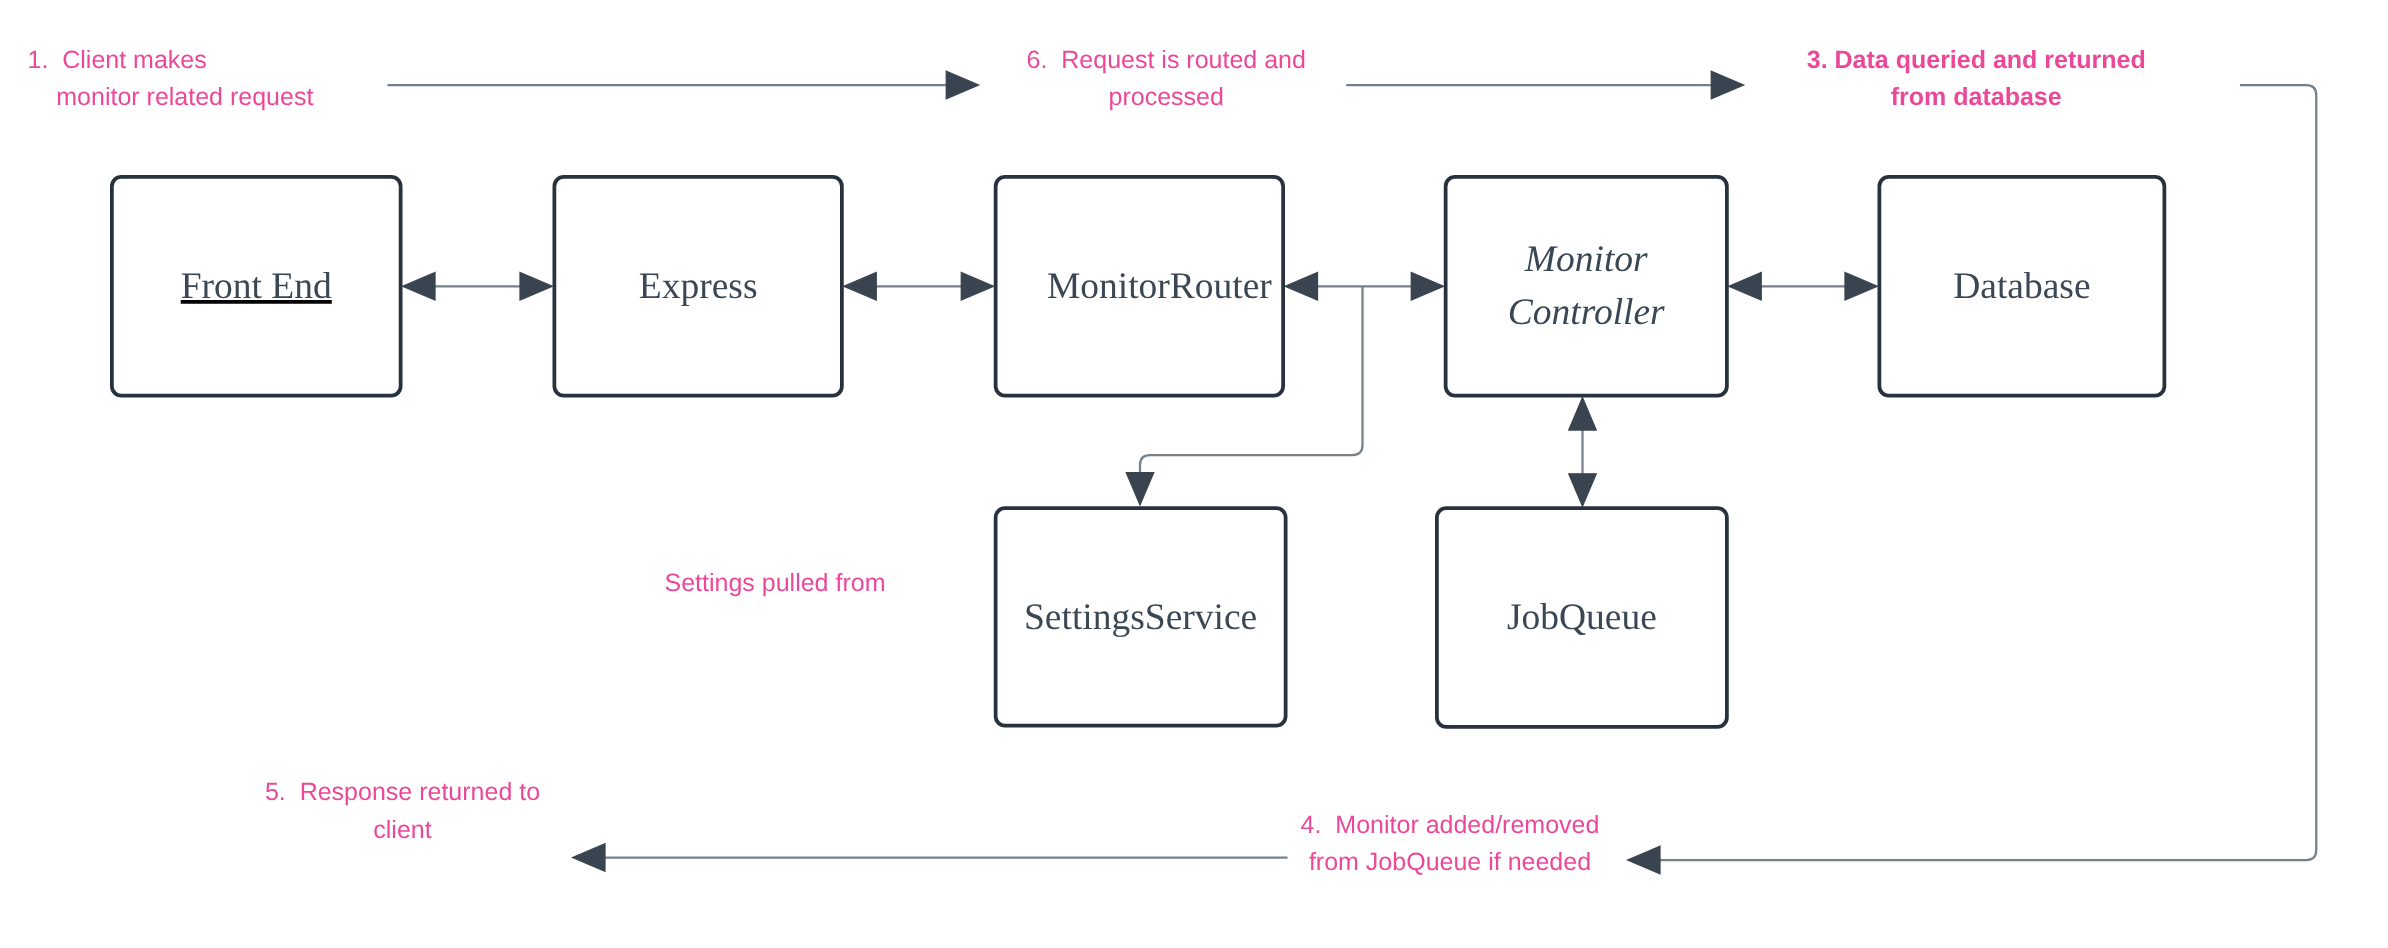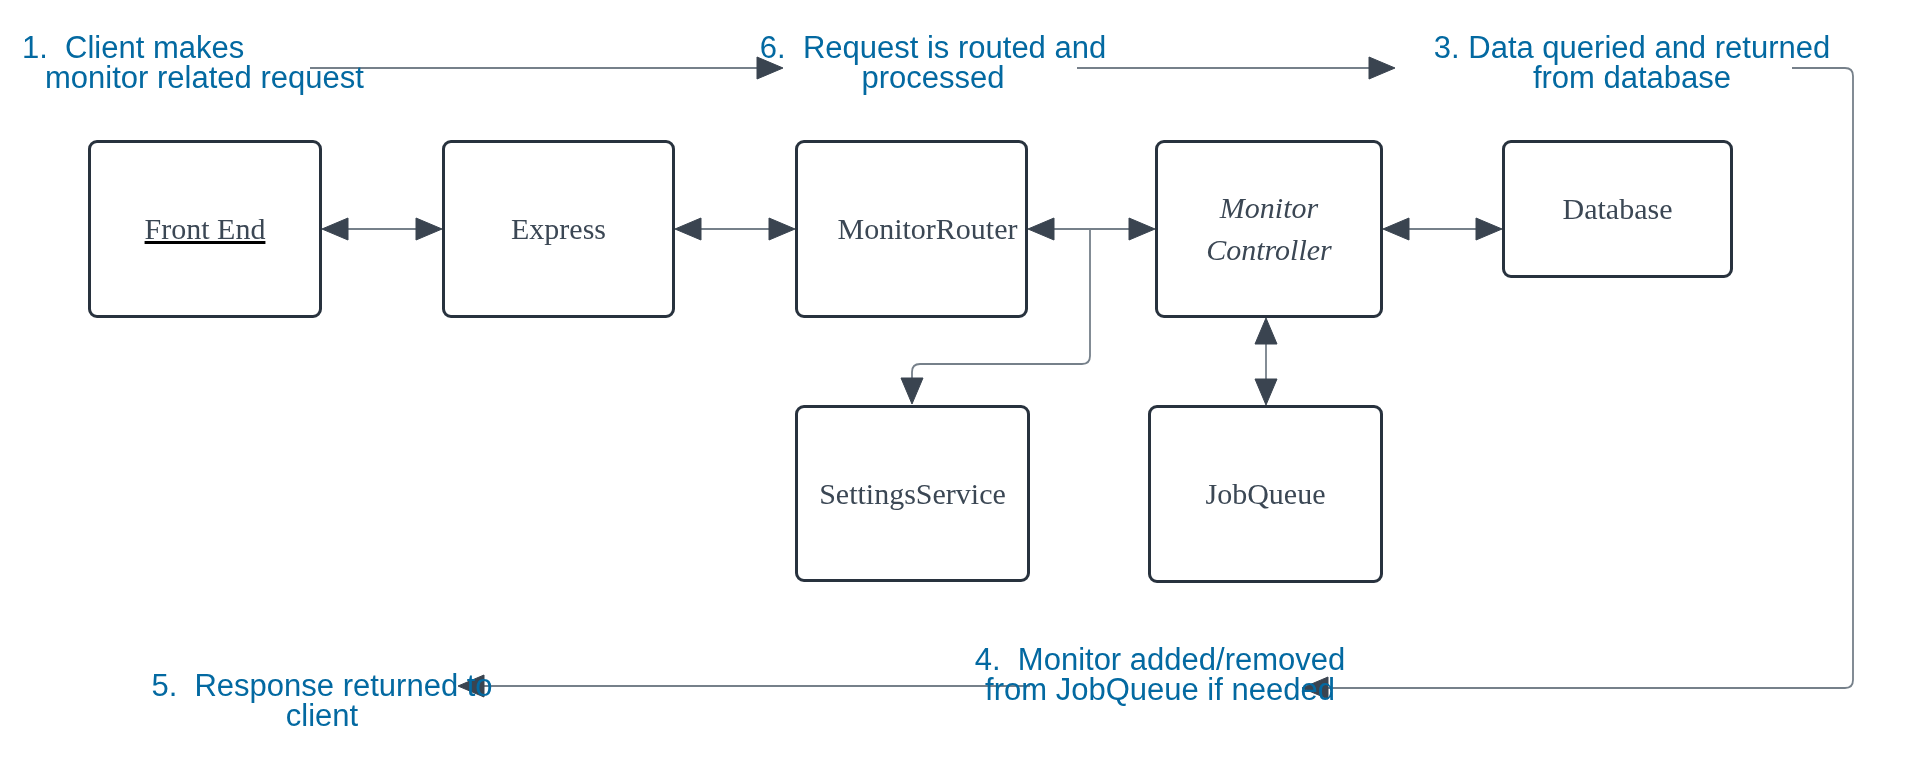--- a/index.html
+++ b/index.html
@@ -31,41 +31,41 @@
     font-family: "Liberation Serif", serif;
     font-size: 30px;
     line-height: 42px;
     color: #3b4754;
     padding: 0 18px;
   }
   #node-front-end          { left: 88px;   top: 140px; width: 234px; height: 178px; text-decoration: underline; }
   #node-express            { left: 442px;  top: 140px; width: 233px; height: 178px; }
   #node-monitor-router     { left: 795px;  top: 140px; width: 233px; height: 178px; padding-left: 32px; }
   #node-monitor-controller { left: 1155px; top: 140px; width: 228px; height: 178px; font-style: italic; }
-  #node-database           { left: 1502px; top: 140px; width: 231px; height: 138px; }
+  #node-database           { left: 1502px; top: 140px; width: 231px; height: 178px; }
   #node-settings-service   { left: 795px;  top: 405px; width: 235px; height: 177px; }
   #node-job-queue          { left: 1148px; top: 405px; width: 235px; height: 178px; }
 
   
   .note {
     position: absolute;
-    font-size: 31px;
+    font-size: 20px;
     line-height: 30px;
-    color: #0369a1;
+    color: #ec4899;
     text-align: center;
     white-space: nowrap;
   }
   .note .line { display: block; white-space: pre; }
   .note.centered { transform: translateX(-50%); }
   #note-step-1 { left: 22px; top: 33px; text-align: left; }
   #note-step-1 .line2 { margin-left: 23px; }
   #note-step-2 { left: 933px;  top: 33px; }
-  #note-step-3 { left: 1632px; top: 33px; }
+  #note-step-3 { left: 1581px; top: 33px; font-weight: bold; }
   #note-step-4 { left: 1160px; top: 645px; }
-  #note-step-5 { left: 322px;  top: 671px; }
+  #note-step-5 { left: 322px;  top: 619px; }
   #note-settings { left: 620px; top: 452px; }
 
   
   #connector-layer {
     position: absolute;
     left: 0; top: 0;
     width: 1910px;
     height: 758px;
     pointer-events: none;
   }
@@ -179,15 +179,16 @@
   </div>
   <div class="note centered" id="note-step-4">
     <span class="line line1">4.  Monitor added/removed</span>
     <span class="line line2">from JobQueue if needed</span>
   </div>
   <div class="note centered" id="note-step-5">
     <span class="line line1">5.  Response returned to</span>
     <span class="line line2">client</span>
   </div>
   <div class="note centered" id="note-settings">
+    <span class="line line1">Settings pulled from</span>
   </div>
 
 </div>
 
 </body></html>

